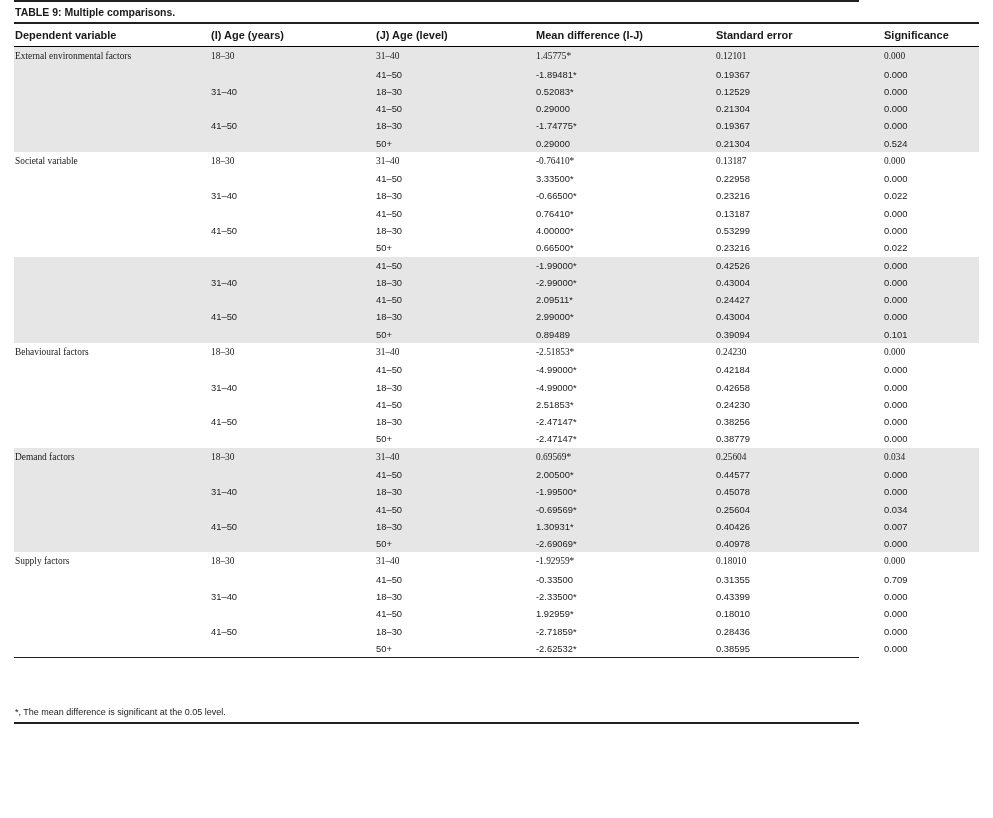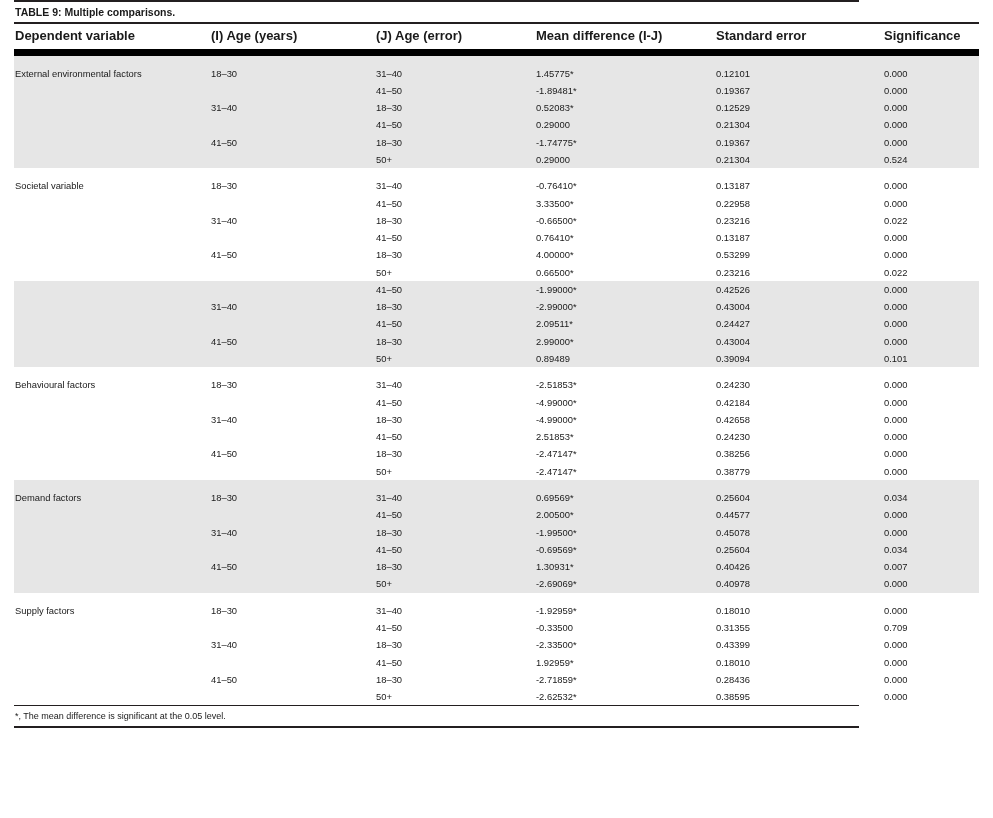--- a/index.html
+++ b/index.html
@@ -33,56 +33,58 @@
     width: 100%;
     table-layout: fixed;
   }
   col.c0 { width: 196px; }
   col.c1 { width: 165px; }
   col.c2 { width: 160px; }
   col.c3 { width: 180px; }
   col.c4 { width: 168px; }
   col.c5 { width: 96px; }
   thead th {
-    font-size: 13px;
+    font-size: 11px;
     font-weight: bold;
     text-align: left;
     padding: 5px 6px 5px 1px;
     vertical-align: bottom;
     border-top: 2px solid #231f20;
-    border-bottom: 7px solid #000000;
+    border-bottom: 1px solid #000000;
     line-height: 1.15;
   }
   tbody td {
     font-size: 9.4px;
     text-align: left;
     padding: 3px 6px 3px 1px;
     vertical-align: top;
     line-height: 1.2;
     white-space: nowrap;
   }
   tbody tr.shaded td {
     background: #e6e6e6;
   }
   tbody tr.group-start td {
-    padding-top: 12px;
+    padding-top: 4px;
+    font-family: Liberation Serif, serif;
   }
   td.depvar {
     white-space: normal;
   }
   tbody tr.group-start td.depvar {
     
   }
   .rule-bottom {
     border-top: 1px solid #231f20;
   }
   .footnote {
     font-size: 9px;
     padding: 5px 0 4px 1px;
     line-height: 1.2;
+    margin-top: 44px;
   }
   .rule-final {
     border-top: 2px solid #231f20;
   }
 </style>
 </head>
 <body>
 
 <div class="table-wrap">
   <div class="rule-top"></div>
@@ -94,21 +96,21 @@
         <col class="c1">
         <col class="c2">
         <col class="c3">
         <col class="c4">
         <col class="c5">
     </colgroup>
     <thead>
       <tr>
         <th>Dependent variable</th>
         <th>(I) Age (years)</th>
-        <th>(J) Age (error)</th>
+        <th>(J) Age (level)</th>
         <th>Mean difference (I-J)</th>
         <th>Standard error</th>
         <th>Significance</th>
       </tr>
     </thead>
     <tbody id="table-body">
         <tr class="shaded group-start">
           <td class="depvar">External environmental factors</td>
           <td>18–30</td>
           <td>31–40</td>

